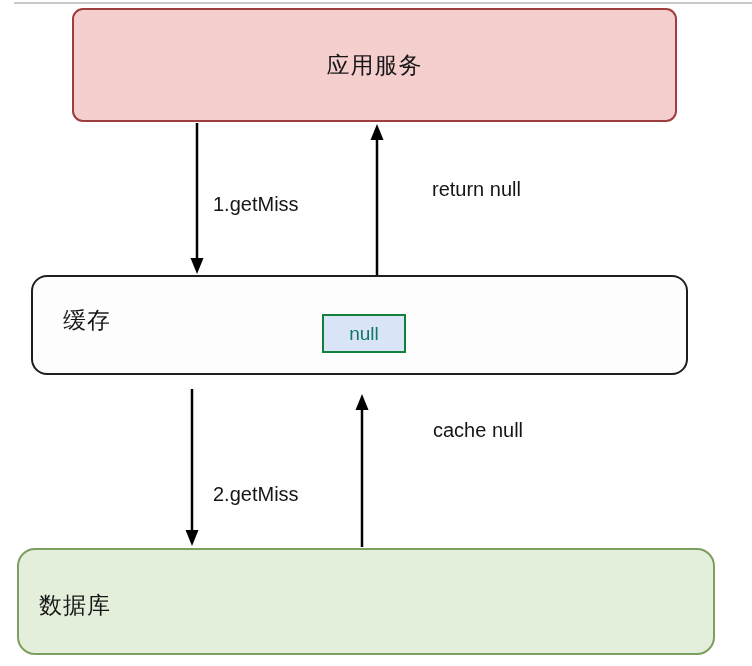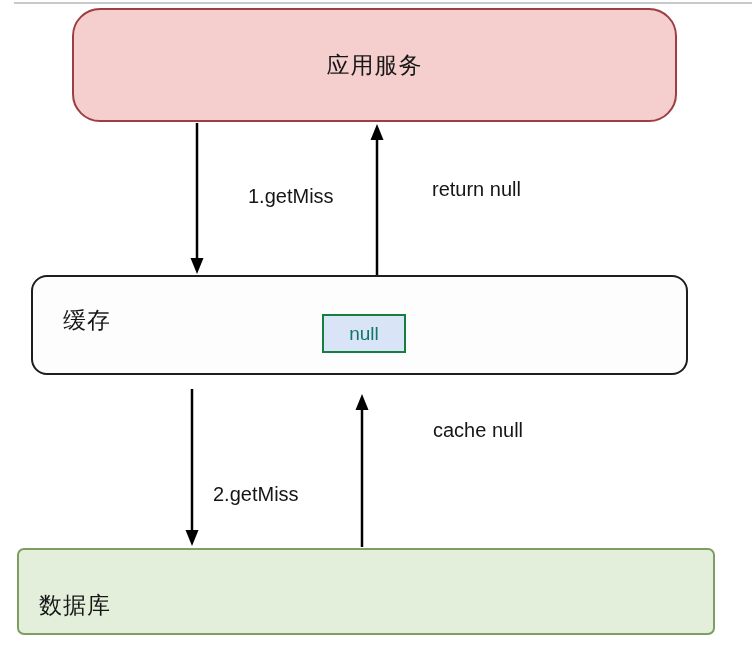--- a/index.html
+++ b/index.html
@@ -27,42 +27,42 @@
     position: absolute;
     box-sizing: border-box;
   }
   .node-app-service {
     left: 72px;
     top: 8px;
     width: 605px;
     height: 114px;
     background: #f4cfcd;
     border: 2px solid #9e3e3e;
-    border-radius: 28px;
+    border-radius: 11px;
     display: flex;
     align-items: center;
     justify-content: center;
   }
   .node-cache {
     left: 31px;
     top: 275px;
     width: 657px;
     height: 100px;
     background: #fdfdfd;
     border: 2px solid #1e1e1e;
     border-radius: 16px;
   }
   .node-database {
     left: 17px;
     top: 548px;
     width: 698px;
-    height: 87px;
+    height: 107px;
     background: #e3efdb;
     border: 2px solid #7d9e5f;
-    border-radius: 7px;
+    border-radius: 18px;
   }
   .cjk-label {
     color: #161616;
     font-size: 23px;
     letter-spacing: 1px;
   }
   .node-cache .cjk-label {
     position: absolute;
     left: 30px;
     top: 28px;
@@ -92,21 +92,21 @@
     width: 752px;
     height: 666px;
     pointer-events: none;
   }
   .edge-label {
     position: absolute;
     color: #151515;
     font-size: 20px;
     white-space: nowrap;
   }
-  .lbl-getmiss1 { left: 213px; top: 185px; margin-left: 35px; }
+  .lbl-getmiss1 { left: 213px; top: 193px; }
   .lbl-returnnull { left: 432px; top: 178px; }
   .lbl-getmiss2 { left: 213px; top: 483px; }
   .lbl-cachenull { left: 399px; top: 419px; margin-left: 34px; }
 </style>
 </head>
 <body>
 
 <div class="canvas">
 
   <div class="top-rule"></div>

